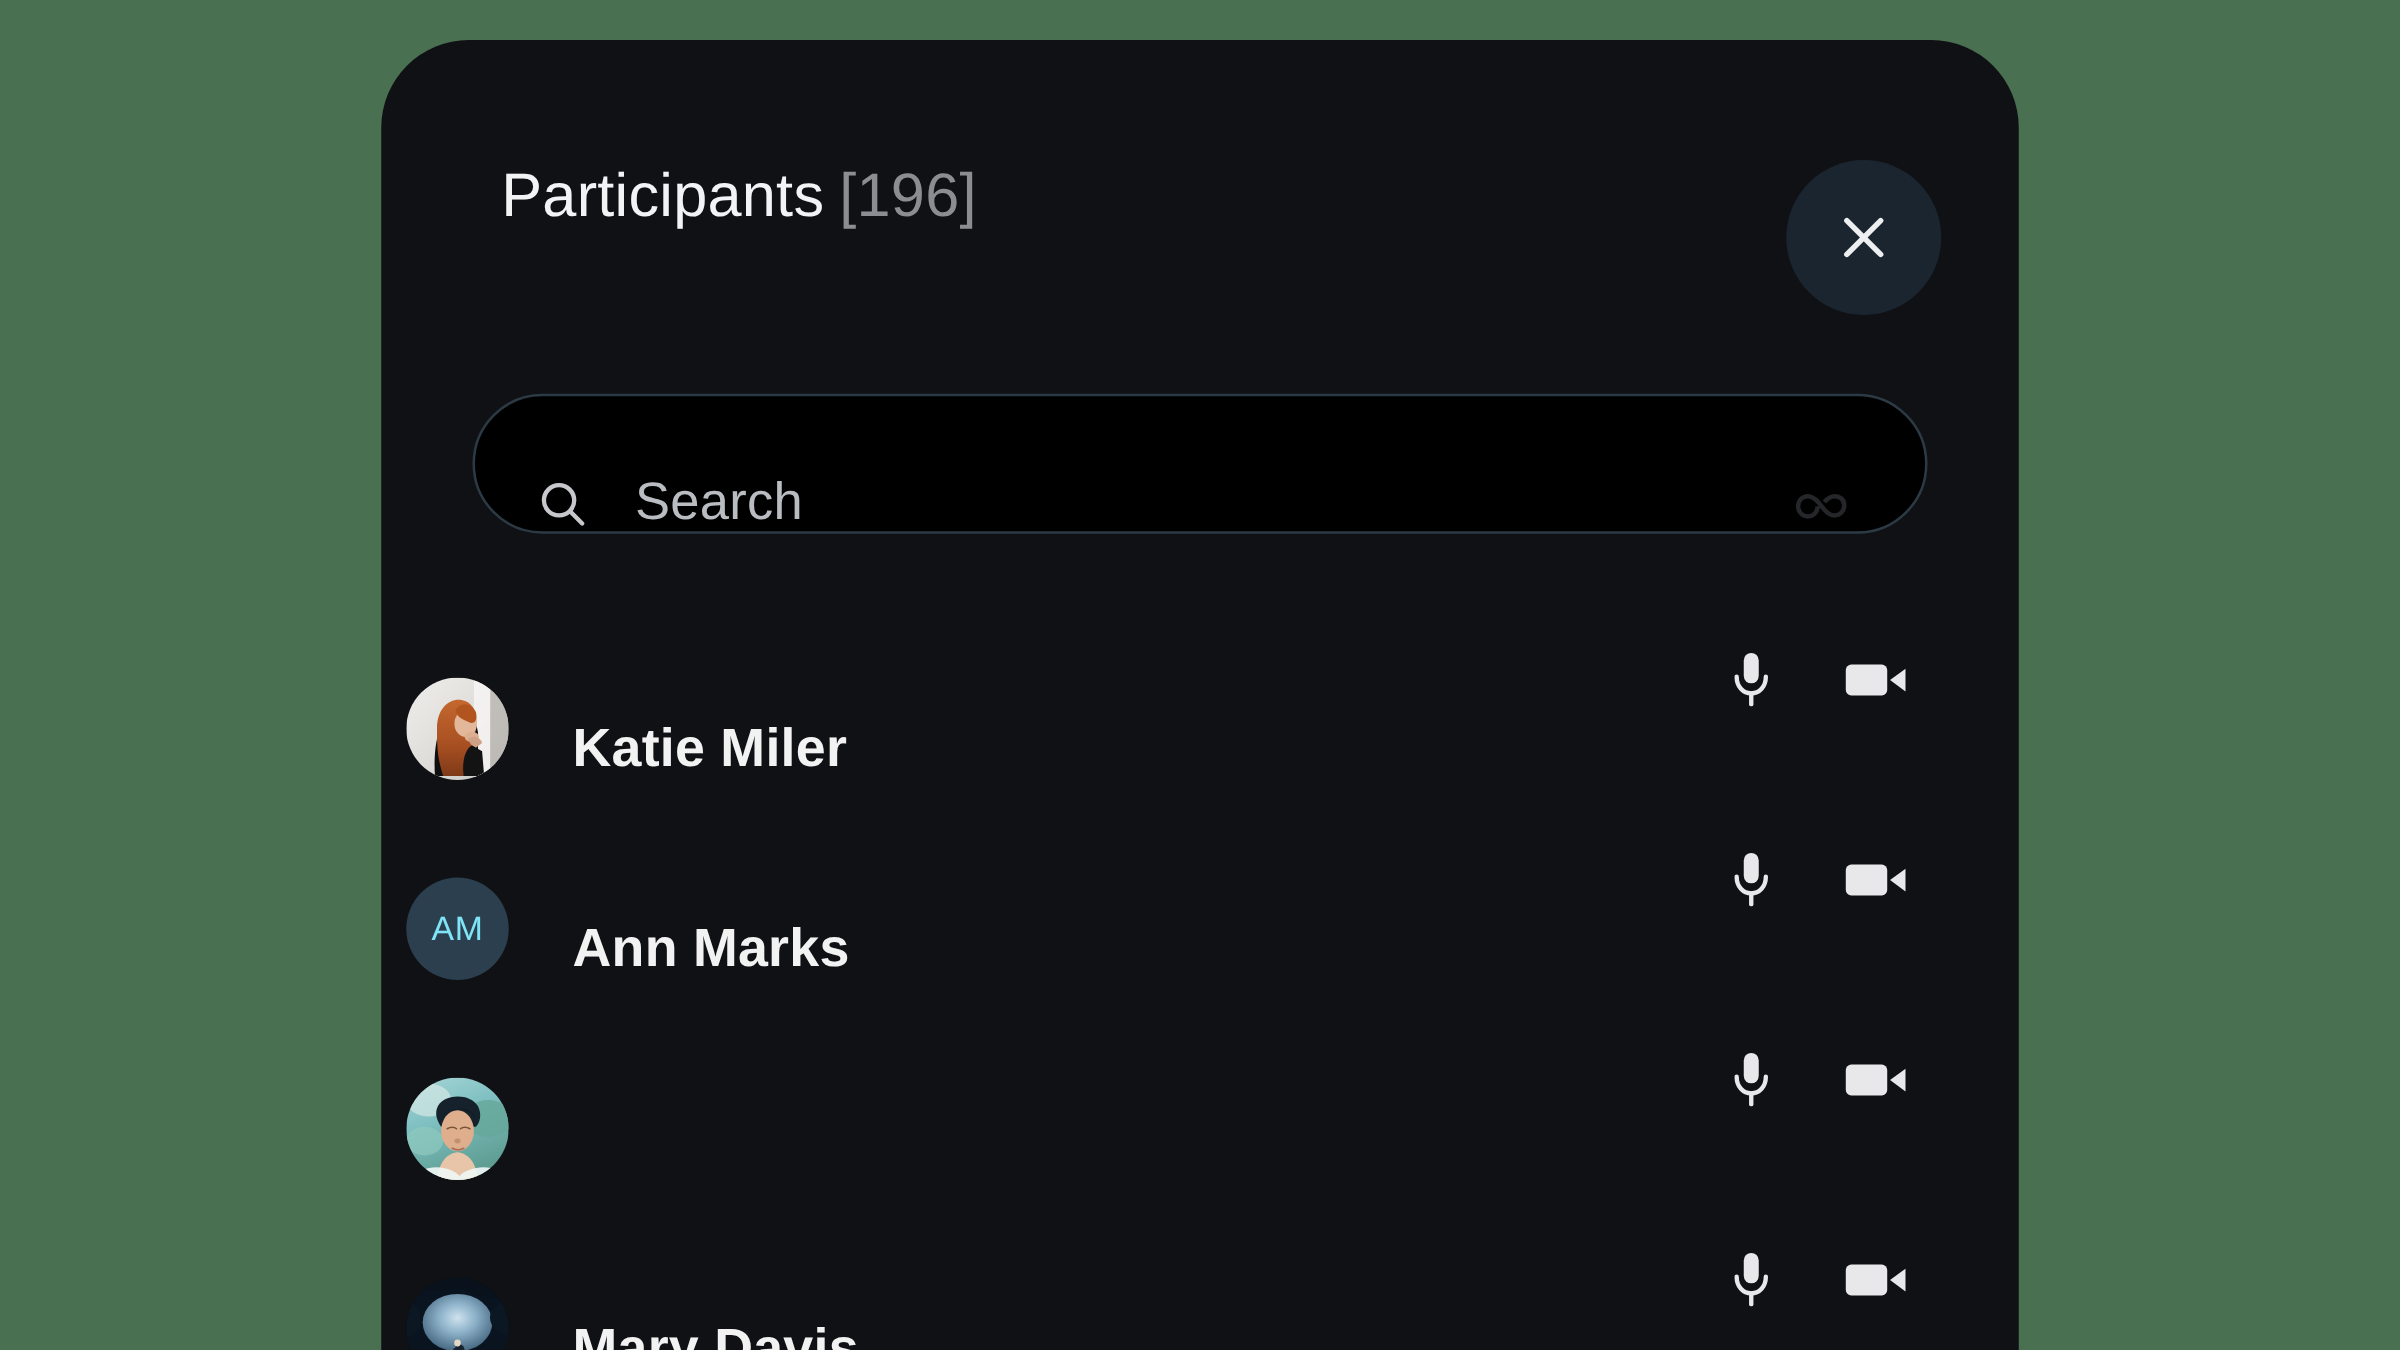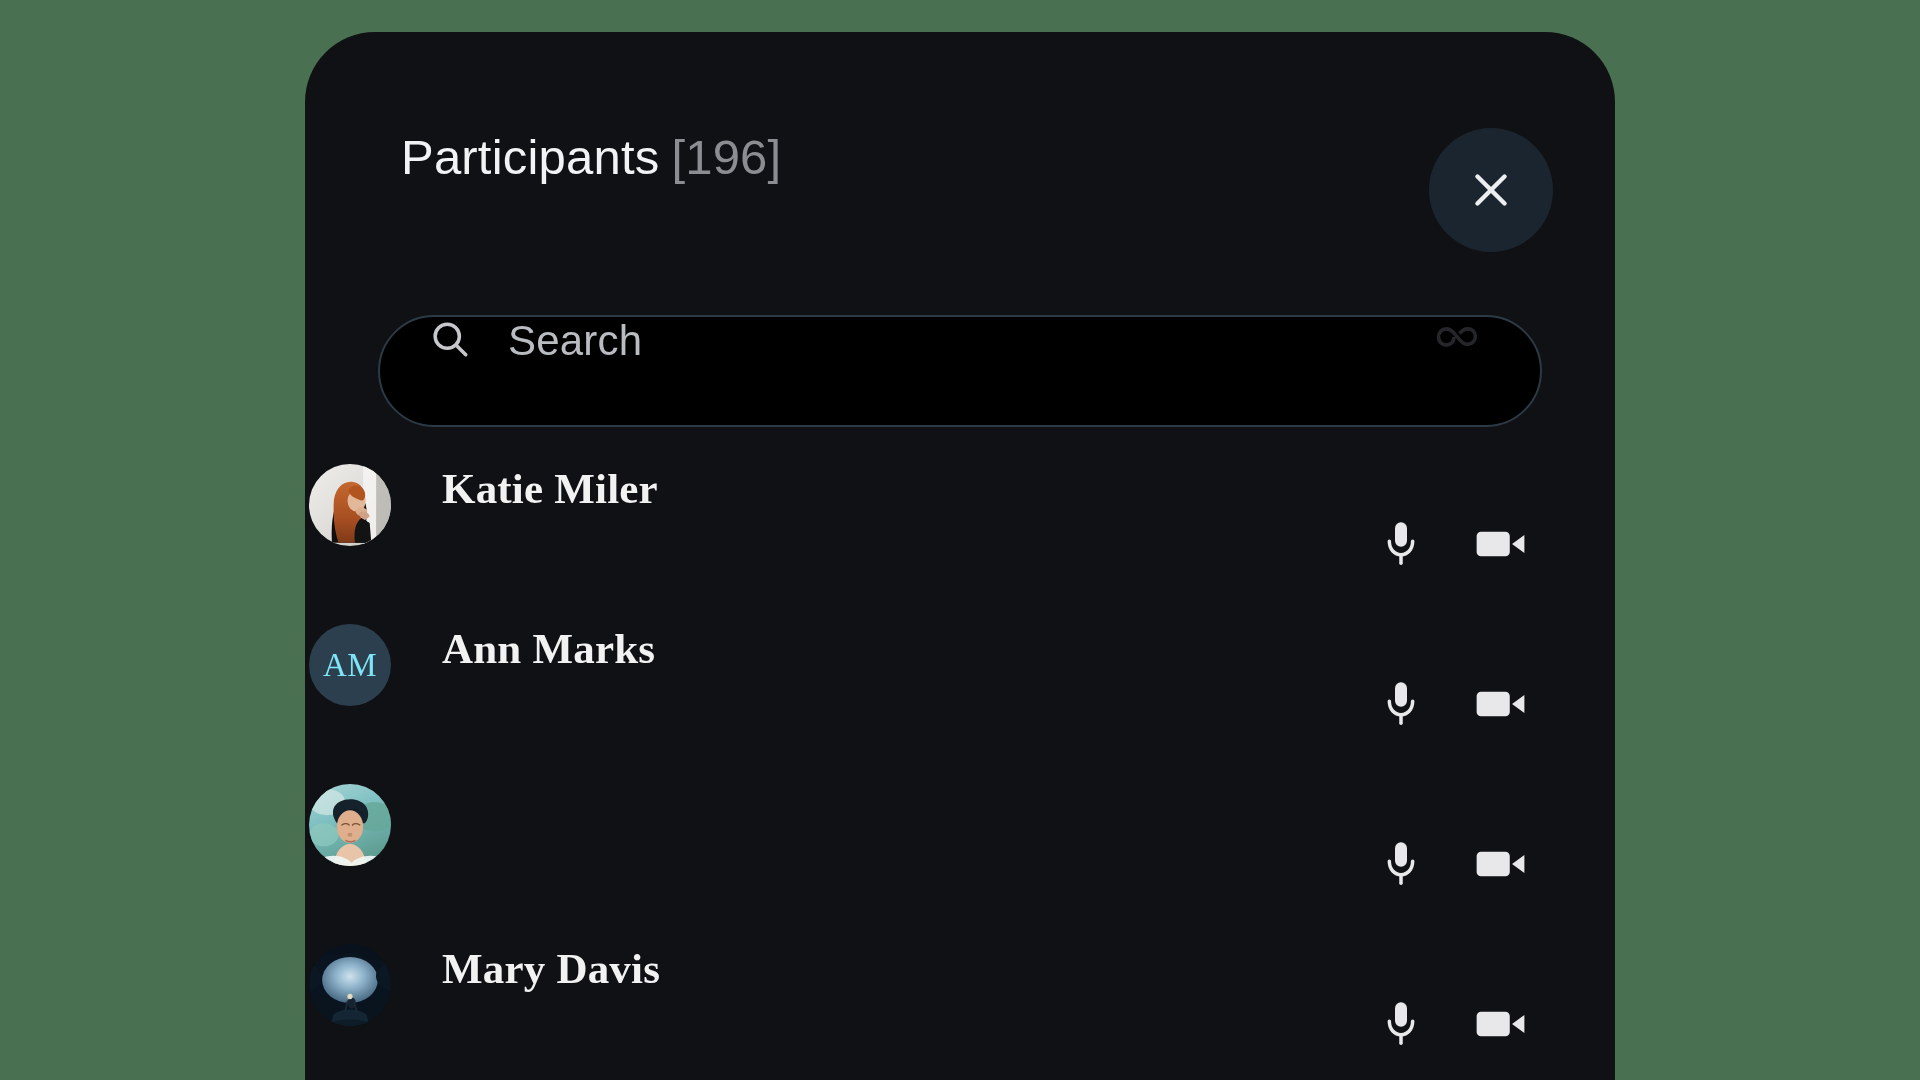--- a/index.html
+++ b/index.html
@@ -53,21 +53,21 @@
 
   
   .search-wrap {
     position:absolute;
     left:73px; top:283px;
     width:1164px; height:112px;
     background:#000000;
     border:2px solid #2c3a45;
     border-radius:56px;
     display:flex;
-    align-items:flex-start;
+    align-items:flex-end;
   }
   .search-icon {
     flex:0 0 auto;
     margin-left:48px;
     width:44px; height:44px;
     display:flex; align-items:center; justify-content:center;
   }
   .search-icon svg { width:44px; height:44px; display:block; }
   .search-input {
     flex:1 1 auto;
@@ -93,41 +93,40 @@
   
   .list {
     position:absolute;
     left:0; top:432px;
     width:100%;
   }
   .row {
     position:relative;
     height:160px;
     display:flex;
-    align-items:flex-start;
-    padding-left:4px;
+    align-items:flex-end;
+    padding-left:20px;
     cursor:pointer;
-    font-family:Liberation Serif, serif;
   }
   .avatar {
     flex:0 0 auto;
     width:82px; height:82px;
     border-radius:50%;
     overflow:hidden;
     position:relative;
     margin-left:0px;
   }
   .avatar svg { width:100%; height:100%; display:block; }
   .avatar.initials {
     background:#2b3f4e;
     display:flex; align-items:center; justify-content:center;
   }
   .avatar.initials span {
     color:#7fe4f7;
-    font-size:33px;
+    font-size:27px;
     font-weight:400;
     letter-spacing:0.5px;
   }
   .pname {
     margin-left:51px;
     font-size:43px;
     font-weight:700;
     color:#f2f2f3;
     letter-spacing:0.2px;
     white-space:nowrap;

